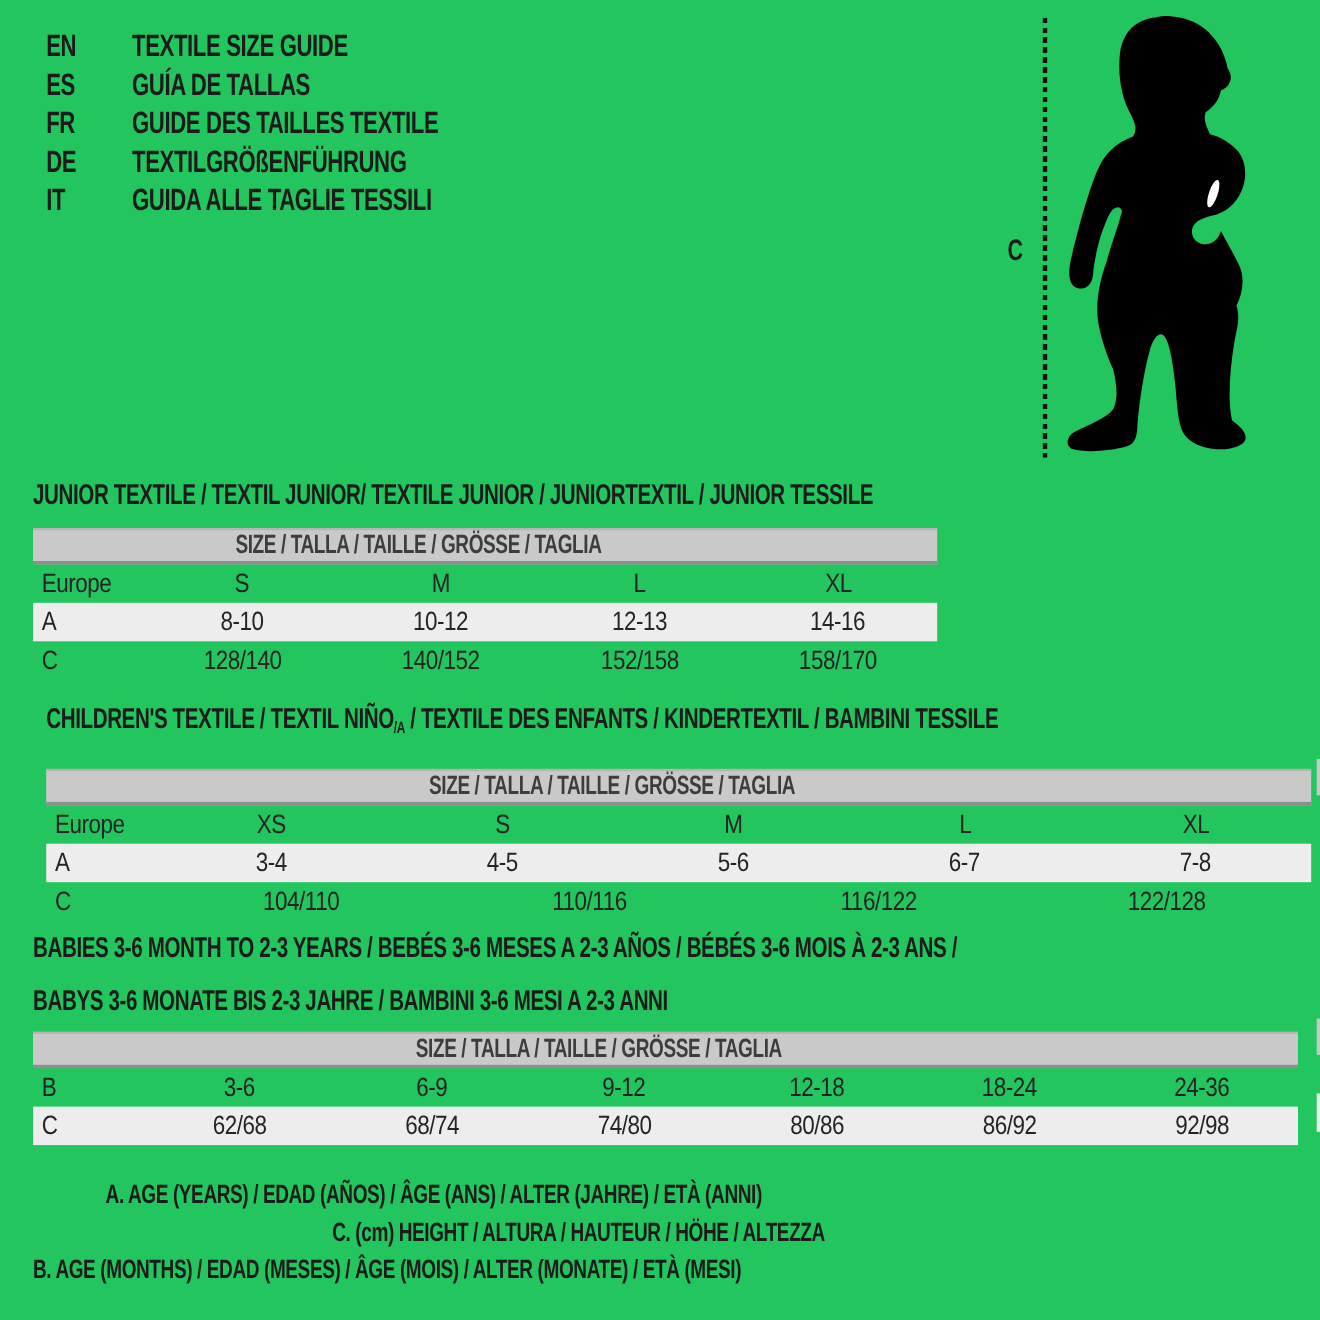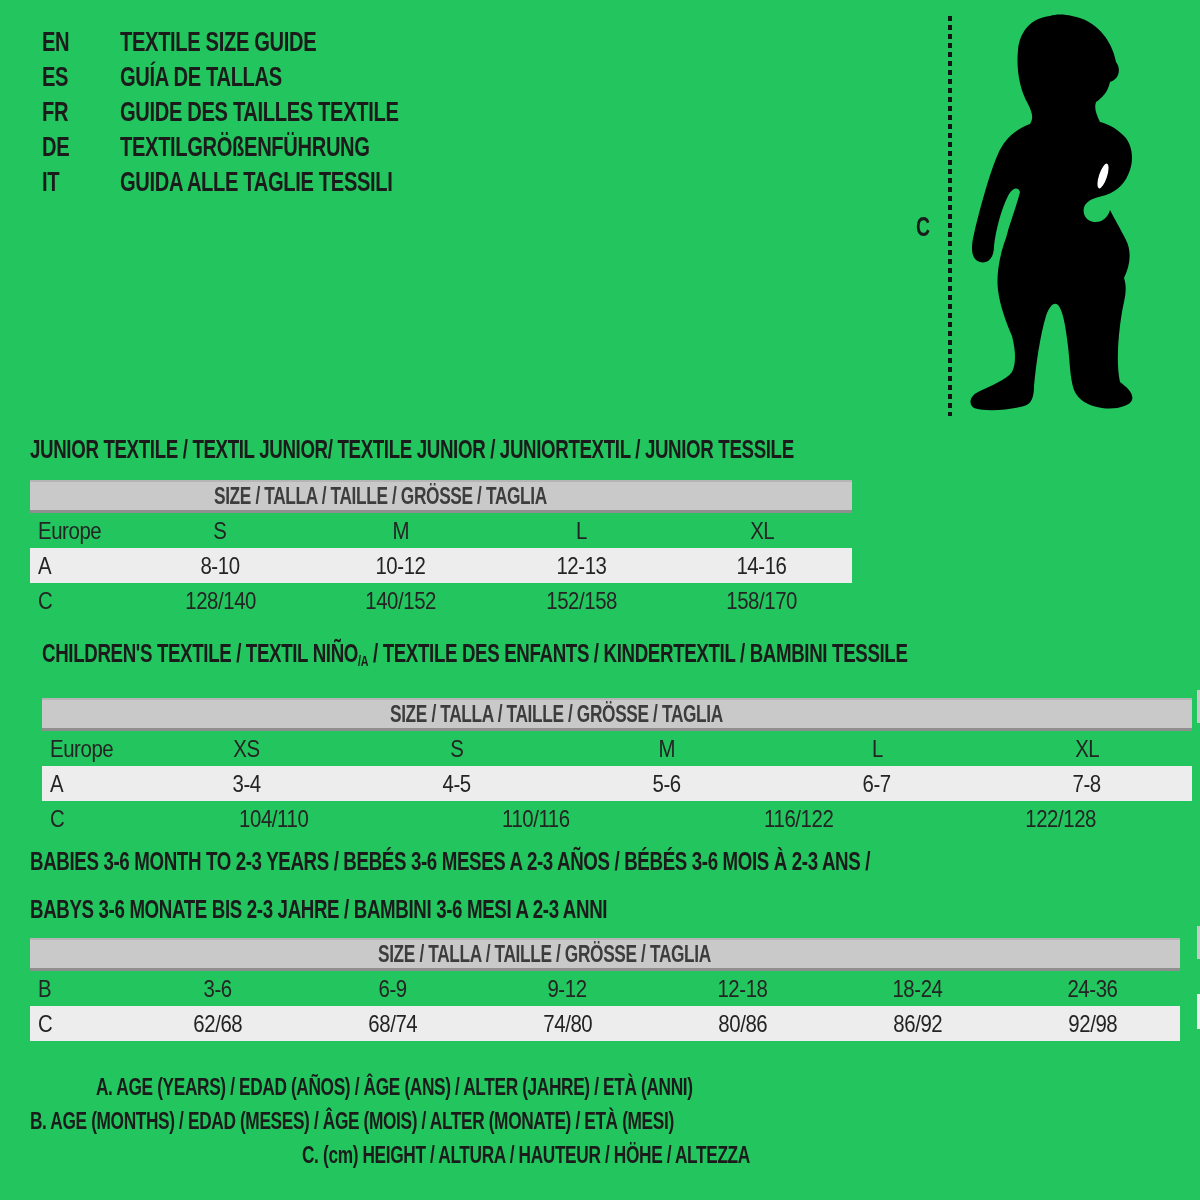--- a/index.html
+++ b/index.html
@@ -178,21 +178,21 @@
       <span class="tcell"><span class="sxc">68/74</span></span>
       <span class="tcell"><span class="sxc">74/80</span></span>
       <span class="tcell"><span class="sxc">80/86</span></span>
       <span class="tcell"><span class="sxc">86/92</span></span>
       <span class="tcell"><span class="sxc">92/98</span></span>
     </div>
   </div>
 
   <div class="legend">
     <div class="legend-line"><span class="sx">A. AGE (YEARS) / EDAD (AÑOS) / ÂGE (ANS) / ALTER (JAHRE) / ETÀ (ANNI)</span></div>
+    <div class="legend-line"><span class="sx">C. (cm) HEIGHT / ALTURA / HAUTEUR / HÖHE / ALTEZZA</span></div>
     <div class="legend-line"><span class="sx">B. AGE (MONTHS) / EDAD (MESES) / ÂGE (MOIS) / ALTER (MONATE) / ETÀ (MESI)</span></div>
-    <div class="legend-line"><span class="sx">C. (cm) HEIGHT / ALTURA / HAUTEUR / HÖHE / ALTEZZA</span></div>
   </div>
 
   <div class="sliver sliver-bar1"></div>
   <div class="sliver sliver-bar2"></div>
   <div class="sliver sliver-stripe"></div>
 
 </div>
 
 </body></html>

